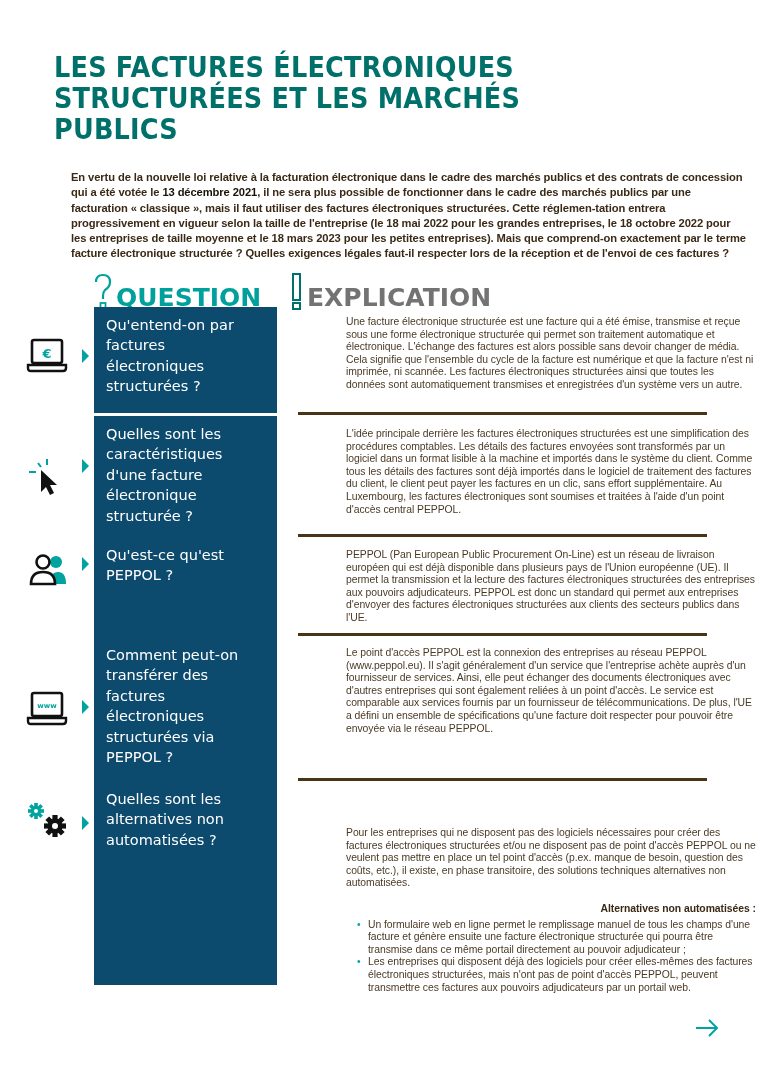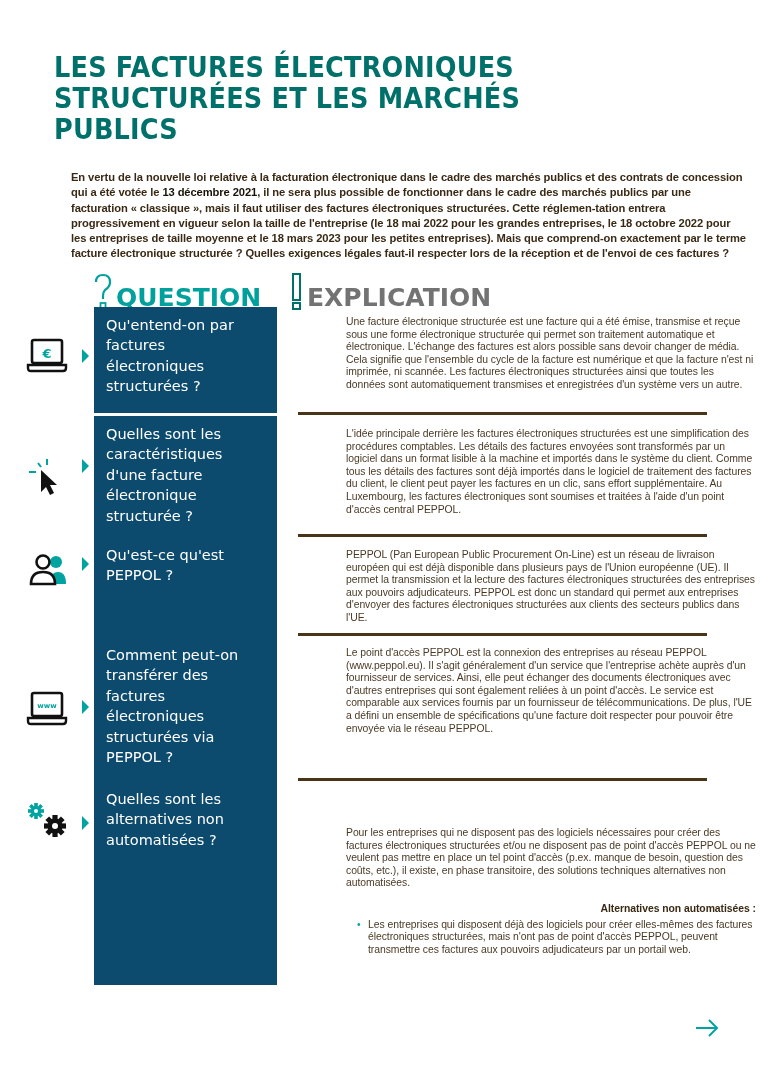--- a/index.html
+++ b/index.html
@@ -130,20 +130,21 @@
         <circle r="3" fill="#fff"></circle>
       </g>
   </svg>
 </div>
 <div class="arrow" style="top:816px"></div>
 <div class="qbox" style="top:781px;height:204px"><span>Quelles sont les alternatives non automatisées ?</span></div>
 <div class="ans" style="top:827px">
   <p>Pour les entreprises qui ne disposent pas des logiciels nécessaires pour créer des factures électroniques structurées et/ou ne disposent pas de point d'accès PEPPOL ou ne veulent pas mettre en place un tel point d'accès (p.ex. manque de besoin, question des coûts, etc.), il existe, en phase transitoire, des solutions techniques alternatives non automatisées.</p>
   <p class="alt-title">Alternatives non automatisées :</p>
   <ul>
+    <li>Un formulaire web en ligne permet le remplissage manuel de tous les champs d'une facture et génère ensuite une facture électronique structurée qui pourra être transmise dans ce même portail directement au pouvoir adjudicateur ;</li>
     <li>Les entreprises qui disposent déjà des logiciels pour créer elles-mêmes des factures électroniques structurées, mais n'ont pas de point d'accès PEPPOL, peuvent transmettre ces factures aux pouvoirs adjudicateurs par un portail web.</li>
   </ul>
 </div>
 
 <div class="next">
   <svg width="26" height="20" viewBox="0 0 26 20">
       <line x1="2" y1="10" x2="23" y2="10" stroke="#00a39f" stroke-width="2"></line>
       <polyline points="15,2 23,10 15,18" fill="none" stroke="#00a39f" stroke-width="2"></polyline>
     </svg>
 </div>

